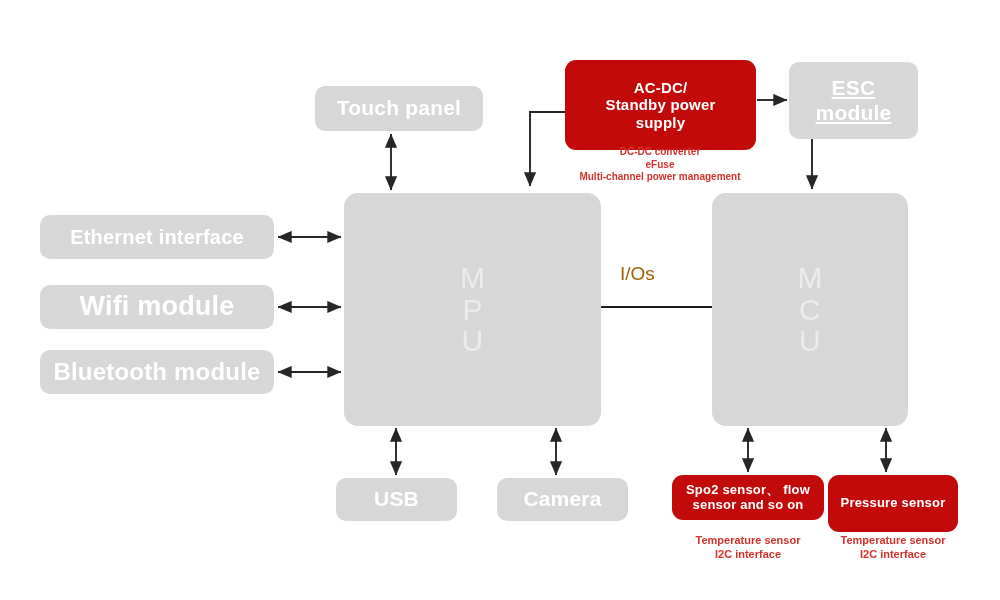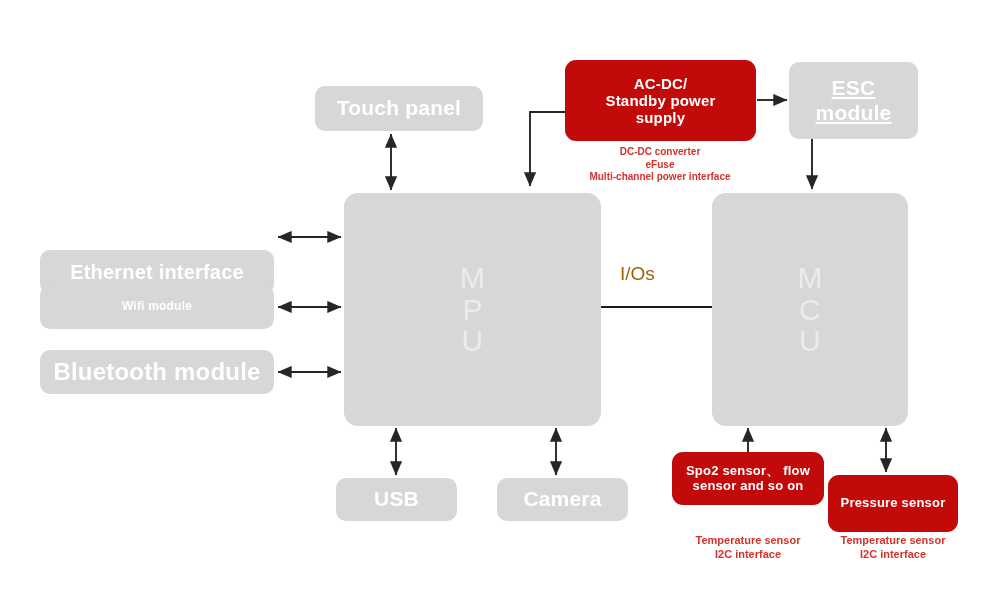--- a/index.html
+++ b/index.html
@@ -111,23 +111,23 @@
 
     <line x1="812" y1="139" x2="812" y2="189" stroke="#262626" stroke-width="1.9" marker-end="url(#arrEnd)"></line>
 
     <line x1="748" y1="428" x2="748" y2="472" stroke="#262626" stroke-width="1.9" marker-start="url(#arrStart)" marker-end="url(#arrEnd)"></line>
 
     <line x1="886" y1="428" x2="886" y2="472" stroke="#262626" stroke-width="1.9" marker-start="url(#arrStart)" marker-end="url(#arrEnd)"></line>
   </svg>
 
   <div class="box box-gray" style="left:315px; top:86px; width:168px; height:45px; font-size:21px;">Touch panel</div>
 
-  <div class="box box-gray" style="left:40px; top:215px; width:234px; height:44px; font-size:20px;margin-top:35px;">Ethernet interface</div>
+  <div class="box box-gray" style="left:40px; top:215px; width:234px; height:44px; font-size:20px;">Ethernet interface</div>
 
-  <div class="box box-gray" style="left:40px; top:285px; width:234px; height:44px; font-size:12px;">Wifi module</div>
+  <div class="box box-gray" style="left:40px; top:285px; width:234px; height:44px; font-size:27px;">Wifi module</div>
 
   <div class="box box-gray" style="left:40px; top:350px; width:234px; height:44px; font-size:24px;">Bluetooth module</div>
 
   <div class="box box-core" style="left:344px; top:193px; width:257px; height:233px;">
     <div class="core-letters">
       <span>M</span>
       <span>P</span>
       <span>U</span>
     </div>
   </div>
@@ -135,36 +135,36 @@
   <div class="box box-core" style="left:712px; top:193px; width:196px; height:233px;">
     <div class="core-letters">
       <span>M</span>
       <span>C</span>
       <span>U</span>
     </div>
   </div>
 
   <div class="iolabel" style="left:620px; top:263px;">I/Os</div>
 
-  <div class="box box-red" style="left:565px; top:60px; width:191px; height:81px; font-size:15px; white-space:pre-line;">AC-DC/
+  <div class="box box-red" style="left:565px; top:60px; width:191px; height:90px; font-size:15px; white-space:pre-line;">AC-DC/
 Standby power
 supply</div>
 
   <div class="caption" style="left:535px; top:146px; width:250px;">DC-DC converter
 eFuse
-Multi-channel power interface</div>
+Multi-channel power management</div>
 
   <div class="box box-gray" style="left:789px; top:62px; width:129px; height:77px; font-size:21px; white-space:pre-line;text-decoration:underline;">ESC
 module</div>
 
   <div class="box box-gray" style="left:497px; top:478px; width:131px; height:43px; font-size:21px;">Camera</div>
 
   <div class="box box-gray" style="left:336px; top:478px; width:121px; height:43px; font-size:21px;">USB</div>
 
-  <div class="box box-red" style="left:672px; top:452px; width:152px; height:53px; font-size:13px; white-space:pre-line;">Spo2 sensor、 flow
+  <div class="box box-red" style="left:672px; top:475px; width:152px; height:45px; font-size:13px; white-space:pre-line;">Spo2 sensor、 flow
 sensor and so on</div>
 
   <div class="caption" style="left:666px; top:534px; width:164px; font-size:11px;">Temperature sensor
 I2C interface</div>
 
   <div class="box box-red" style="left:828px; top:475px; width:130px; height:57px; font-size:13px; white-space:pre-line;">Pressure sensor</div>
 
   <div class="caption" style="left:811px; top:534px; width:164px; font-size:11px;">Temperature sensor
 I2C interface</div>
 

